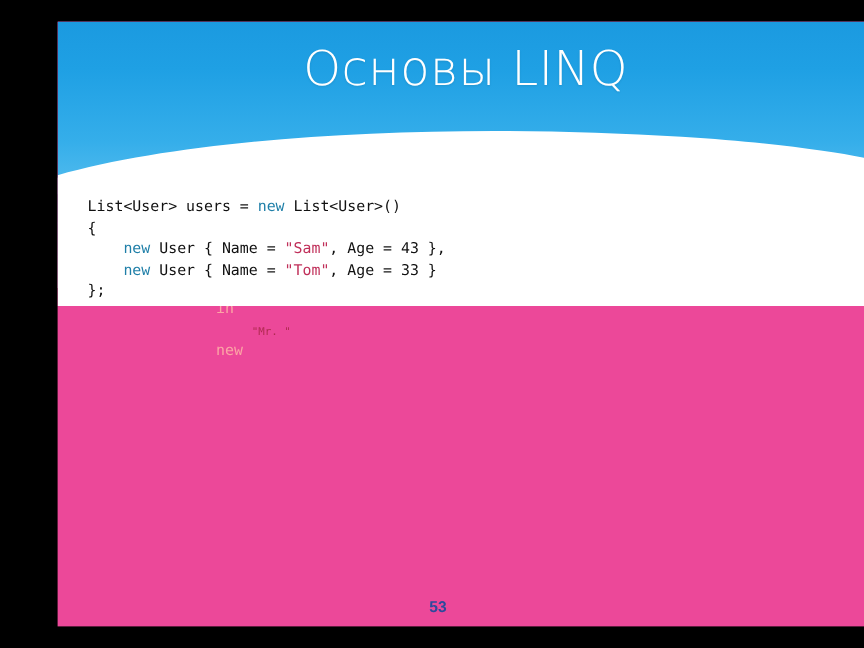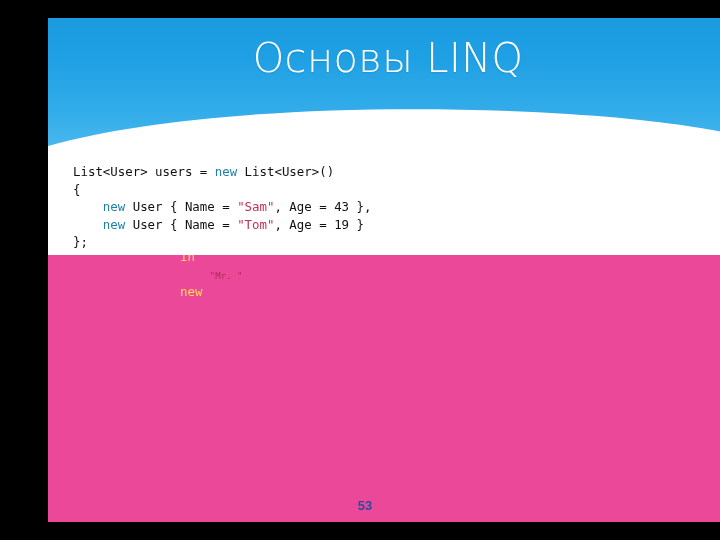--- a/index.html
+++ b/index.html
@@ -136,21 +136,21 @@
     width: 300px;
     height: 52px;
     z-index: 2;
     font-family: "DejaVu Sans Mono", monospace;
     font-size: 12.4px;
     line-height: 17.6px;
     white-space: pre;
     color: #0f0f0f;
   }
   .ghost-line { display: block; height: 17.6px; }
-  .ghost-kw   { color: #fde047; }
+  .ghost-kw   { color: #fca5a5; }
   .ghost-str  { color: #b02a50; font-size: 9px; }
   .ghost-dim  { color: #070707; }
 
   
   .footer-note {
     position: absolute;
     left: 22px;
     top: 498px;
     font-family: "DejaVu Sans", sans-serif;
     font-size: 7.6px;
@@ -195,21 +195,21 @@
       <h1 class="slide-title">Основы LINQ</h1>
     </div>
 
     <div class="code-panel">
       <svg class="code-panel-svg" viewBox="0 0 680 60" preserveAspectRatio="none">
         <path d="M0,60 L0,44 C120,10 330,0 520,12 C600,17 650,25 680,31 L680,60 Z" fill="#ffffff"></path>
       </svg>
       <pre class="code-block"><span><span class="plain">List&lt;User&gt; users = </span><span class="kw">new</span><span class="plain"> List&lt;User&gt;()</span></span>
 <span><span class="plain">{</span></span>
 <span><span class="plain">    </span><span class="kw">new</span><span class="plain"> User { Name = </span><span class="str">"Sam"</span><span class="plain">, Age = 43 },</span></span>
-<span><span class="plain">    </span><span class="kw">new</span><span class="plain"> User { Name = </span><span class="str">"Tom"</span><span class="plain">, Age = 19 }</span></span>
+<span><span class="plain">    </span><span class="kw">new</span><span class="plain"> User { Name = </span><span class="str">"Tom"</span><span class="plain">, Age = 33 }</span></span>
 <span><span class="plain">};</span></span></pre>
     </div>
 
   </div>
 
   <div class="code-ghost"><span class="ghost-line"><span class="ghost-kw">in</span></span><span class="ghost-line"><span class="ghost-dim">    </span><span class="ghost-str">"Mr. "</span></span><span class="ghost-line"><span class="ghost-kw">new</span></span></div>
 
 
   <div class="slide-number">53</div>
 

